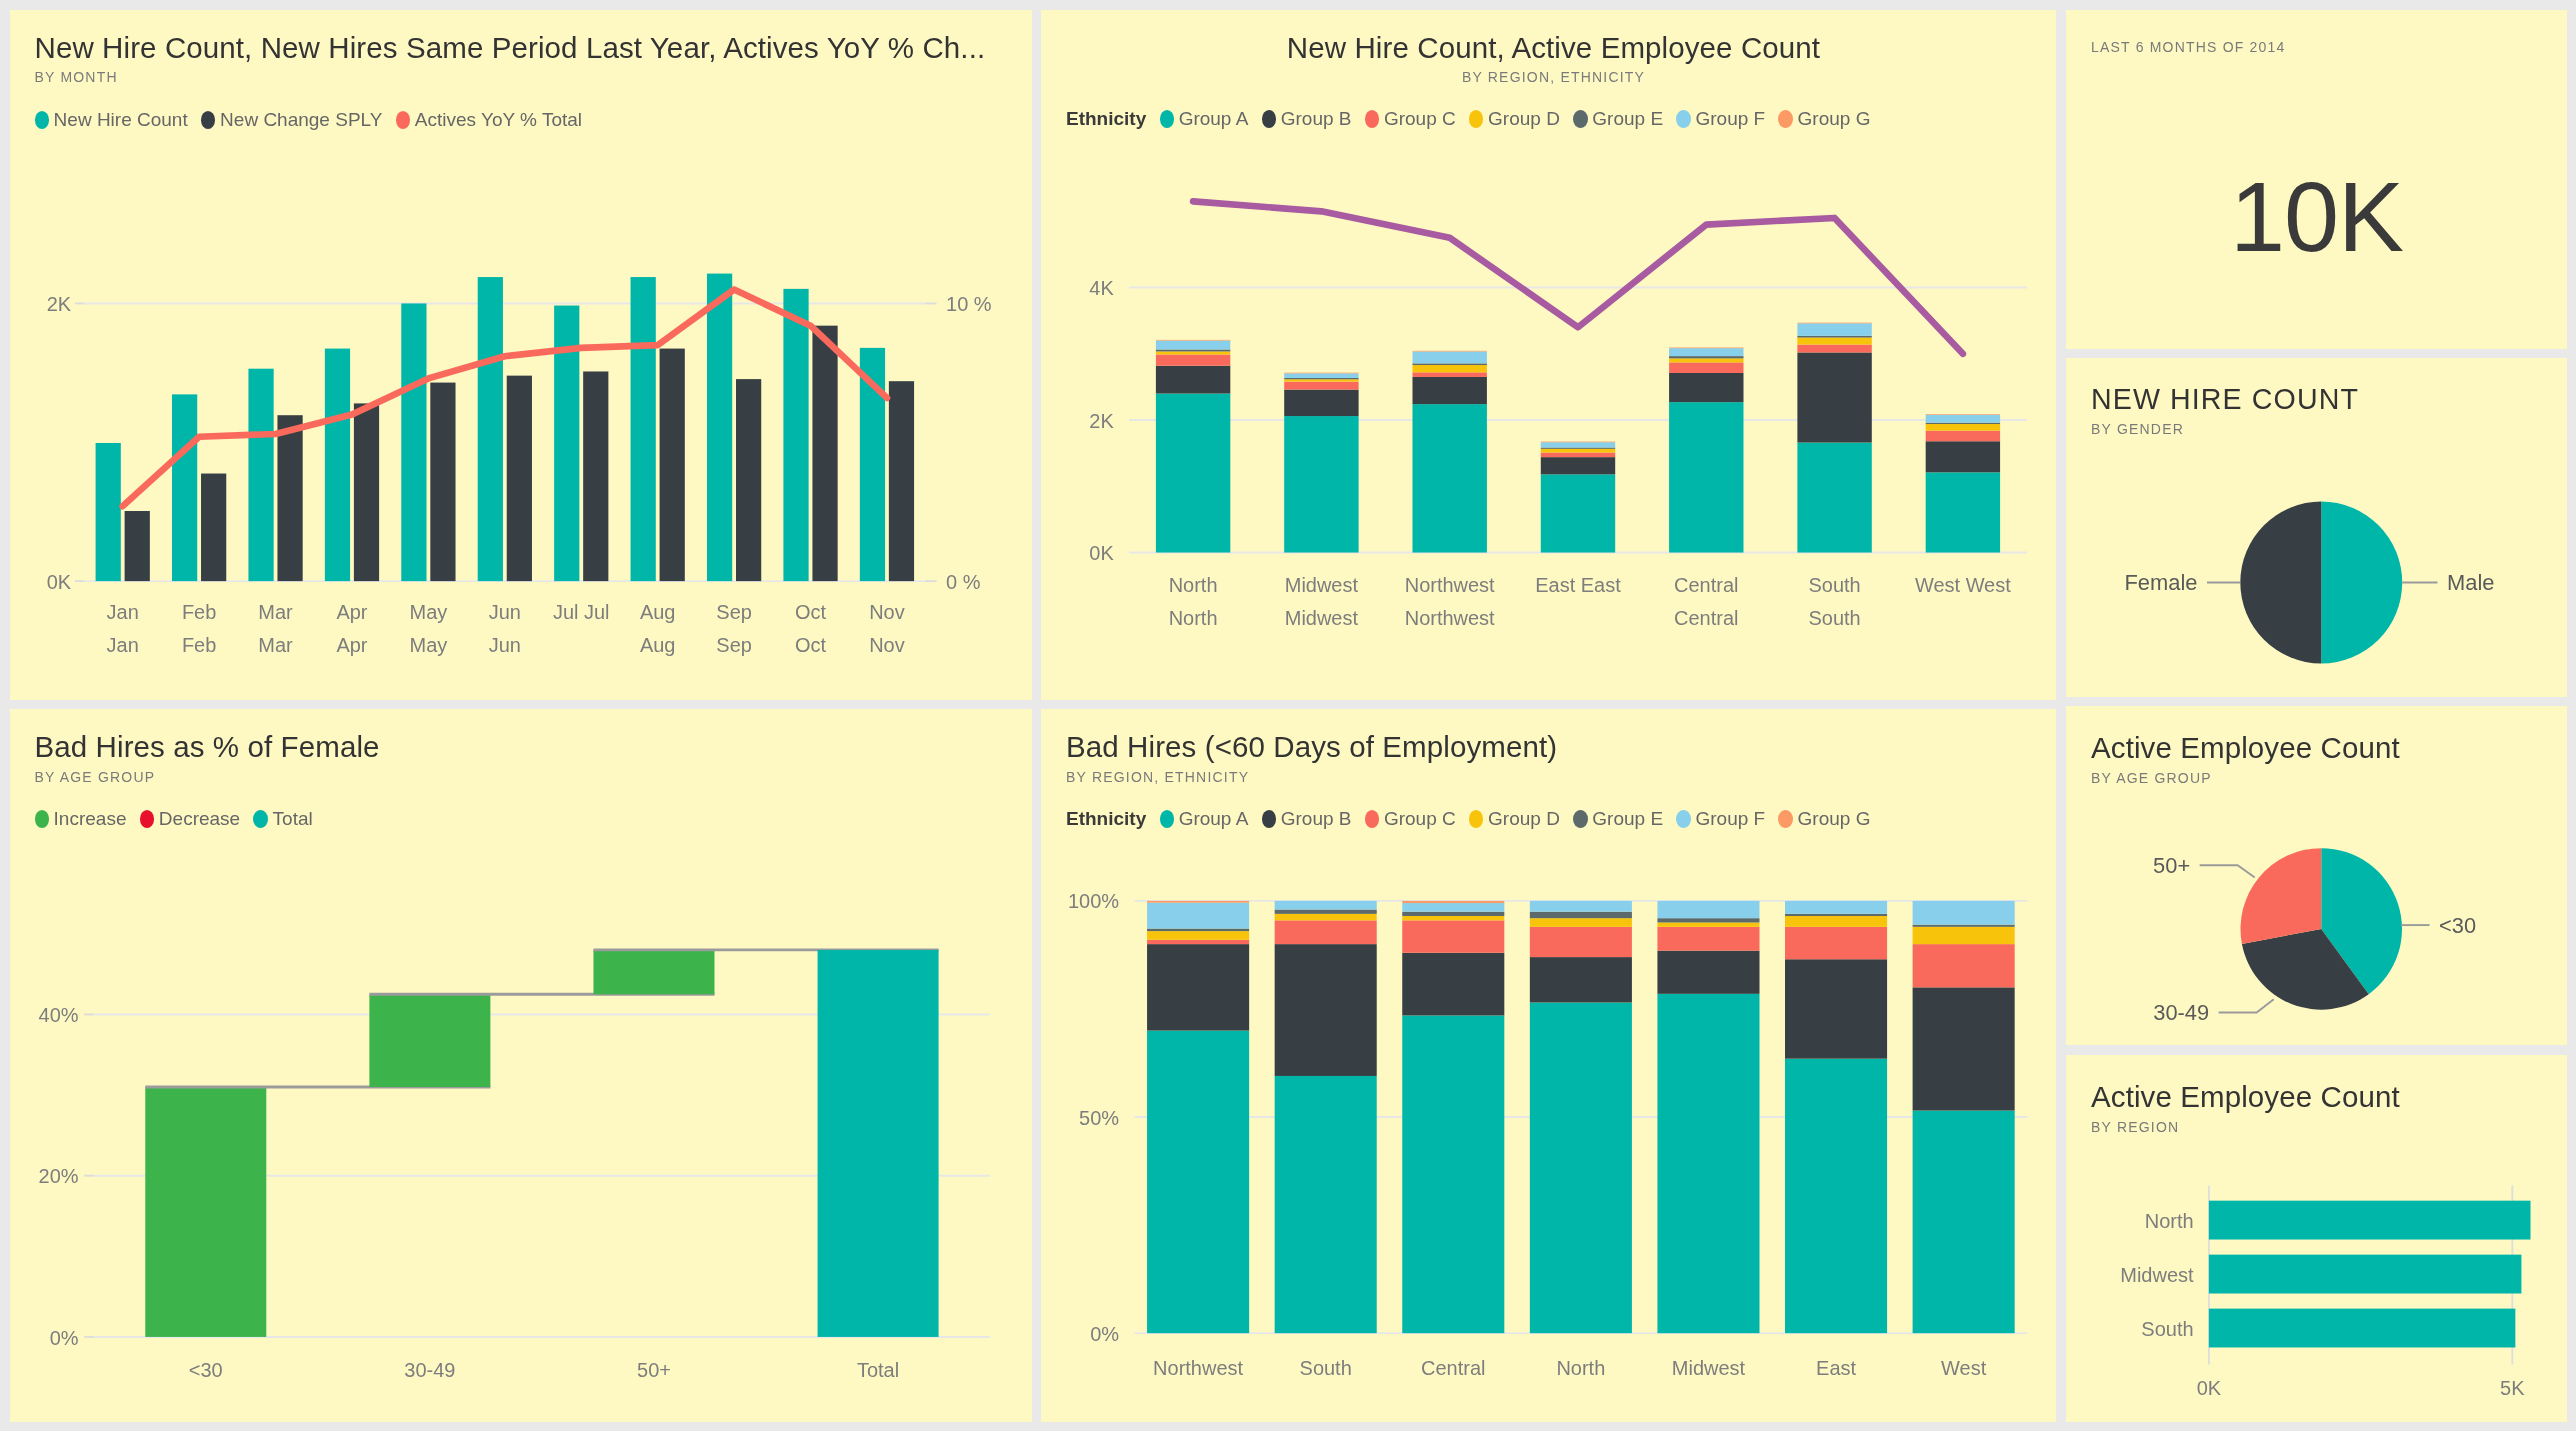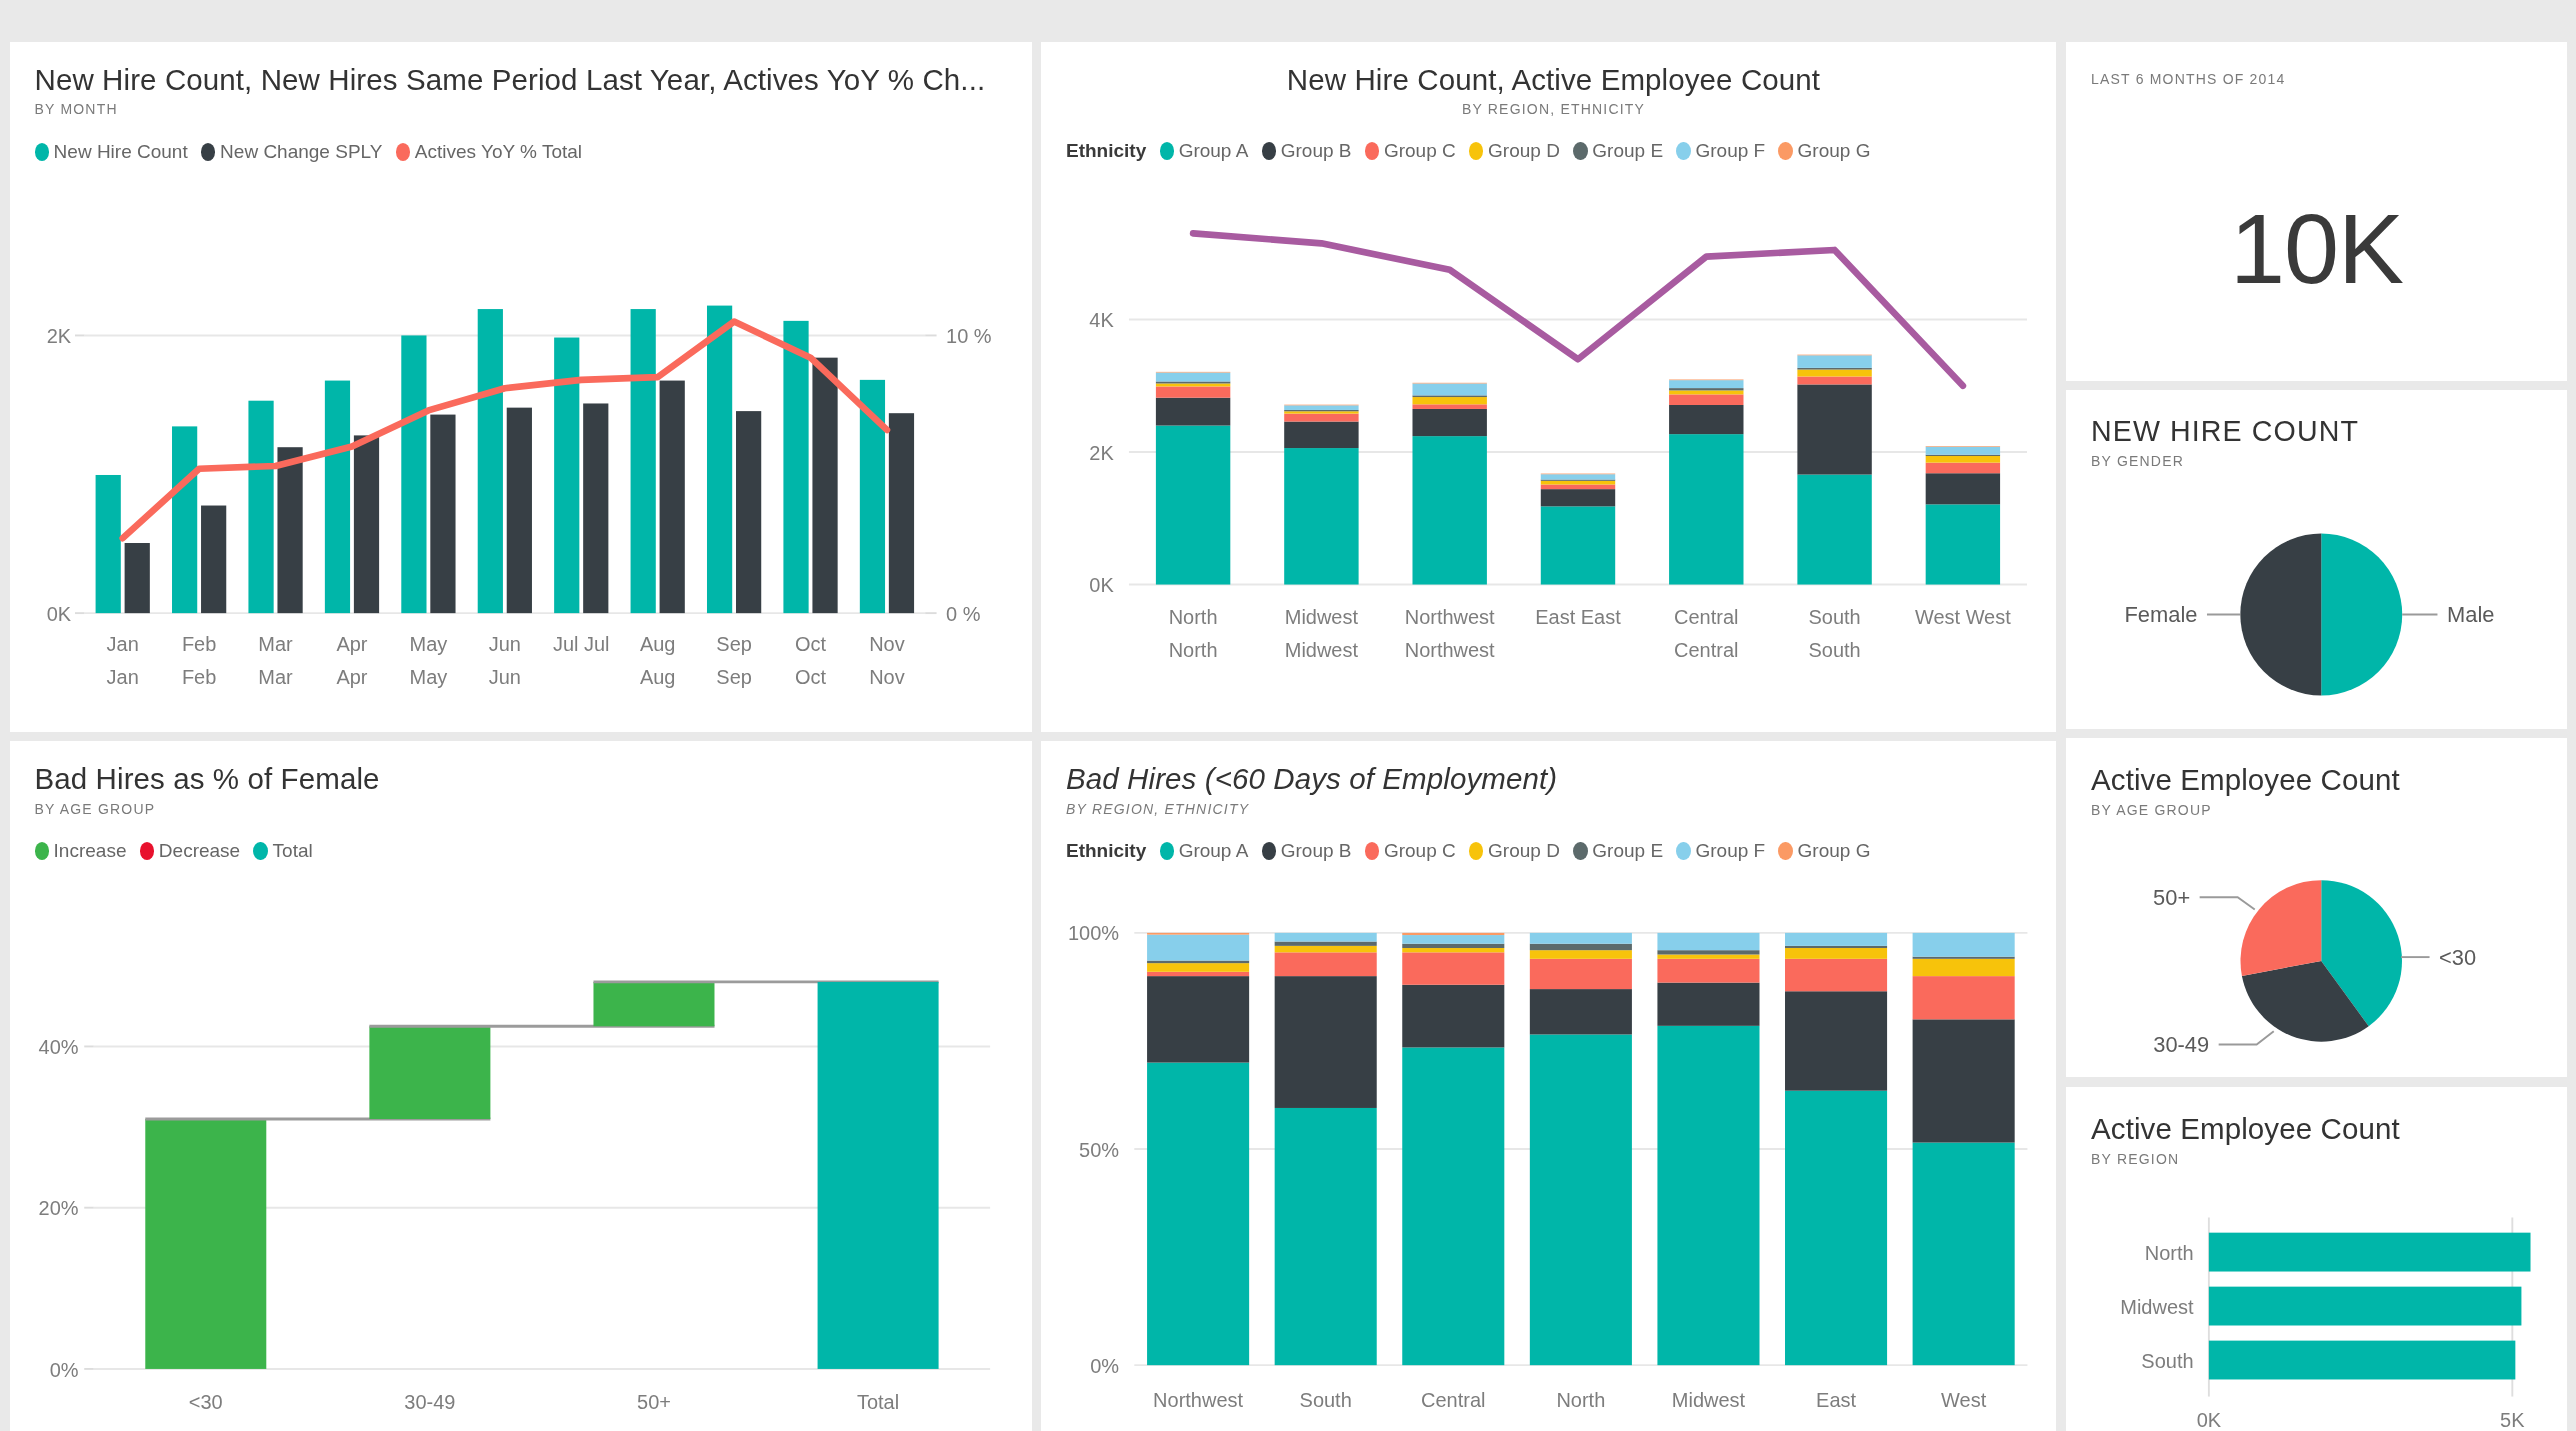--- a/index.html
+++ b/index.html
@@ -12,23 +12,22 @@
   .dash {
     position:relative;
     width:2576px; height:1432px;
     padding:9.5px;
     display:grid;
     grid-template-columns: 1030px 1022px 1;
     gap:0;
   }
   .card {
     position:absolute;
-    background:#ffffff;
+    background:#fef9c3;
     overflow:hidden;
-    margin-top:32px;
   }
   .card-title {
     font-size:29.5px;
     color:#333333;
     font-weight:400;
     letter-spacing:0.1px;
     white-space:nowrap;
     line-height:1.15;
   }
   .card-title.upper { text-transform:uppercase; font-size:28.6px; letter-spacing:1.1px;}
@@ -310,21 +309,21 @@
         <text x="441.25" y="522" text-anchor="middle" class="tick-lbl">30-49</text>
         <rect x="613.165" y="73.30909090909091" width="127.17" height="46.60000000000002" fill="#3cb44b"></rect>
         <line x1="613.165" x2="975.835" y1="73.30909090909091" y2="73.30909090909091" stroke="#9b9b9b" stroke-width="3"></line>
         <text x="676.75" y="522" text-anchor="middle" class="tick-lbl">50+</text>
         <rect x="848.665" y="73.30909090909091" width="127.17" height="406.6909090909091" fill="#00b6a9"></rect>
         <text x="912.25" y="522" text-anchor="middle" class="tick-lbl">Total</text>
       </svg>
   </div>
 
   <div class="card" style="left:1041px; top:709px; width:1015px; height:713px;">
-    <div style="padding:21px 0 0 25px;font-style:italic;">
+    <div style="padding:21px 0 0 25px;">
       <div class="card-title">Bad Hires (&lt;60 Days of Employment)</div>
       <div class="card-sub">BY REGION, ETHNICITY</div>
     </div>
     <div class="legend" style="padding:23px 0 0 25px;">
       <span class="lg-title">Ethnicity</span>
       <span class="li">
           <span class="dot" style="background:#00b6a9"></span>
           <span>Group A</span>
         </span>
       <span class="li">

